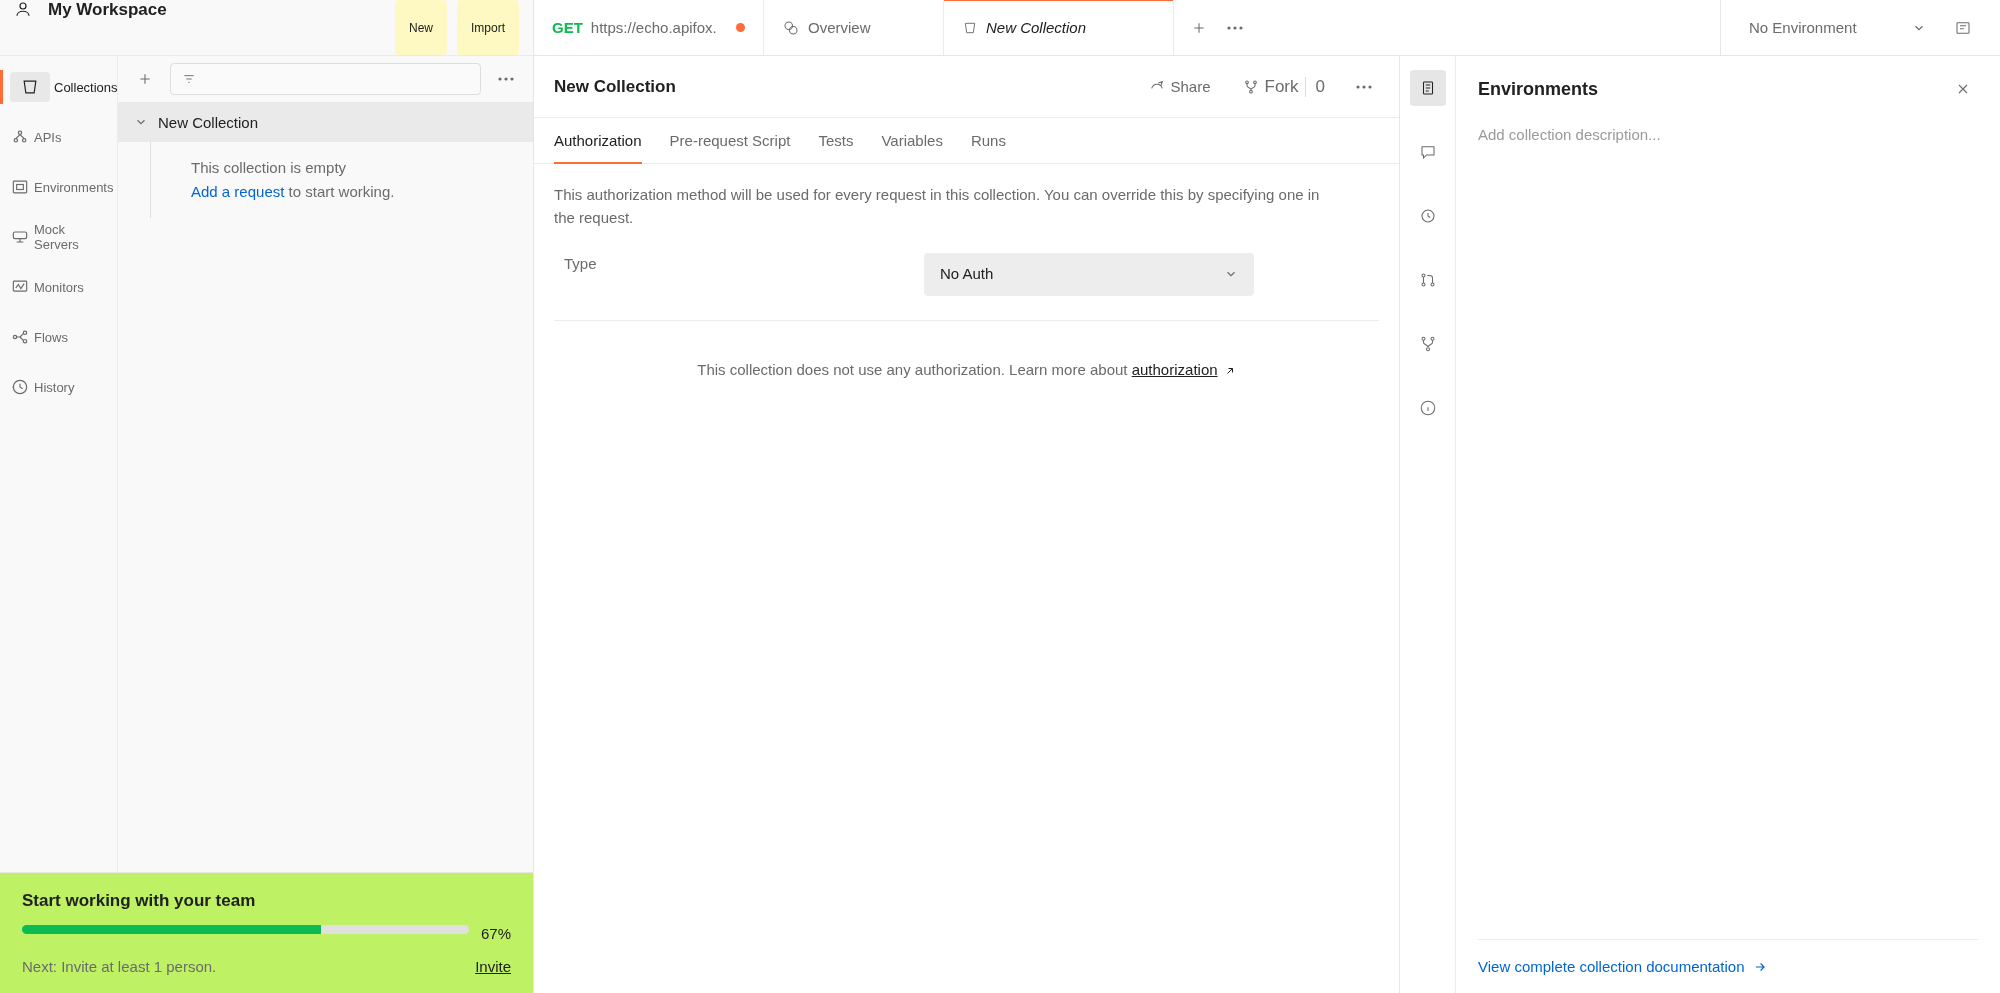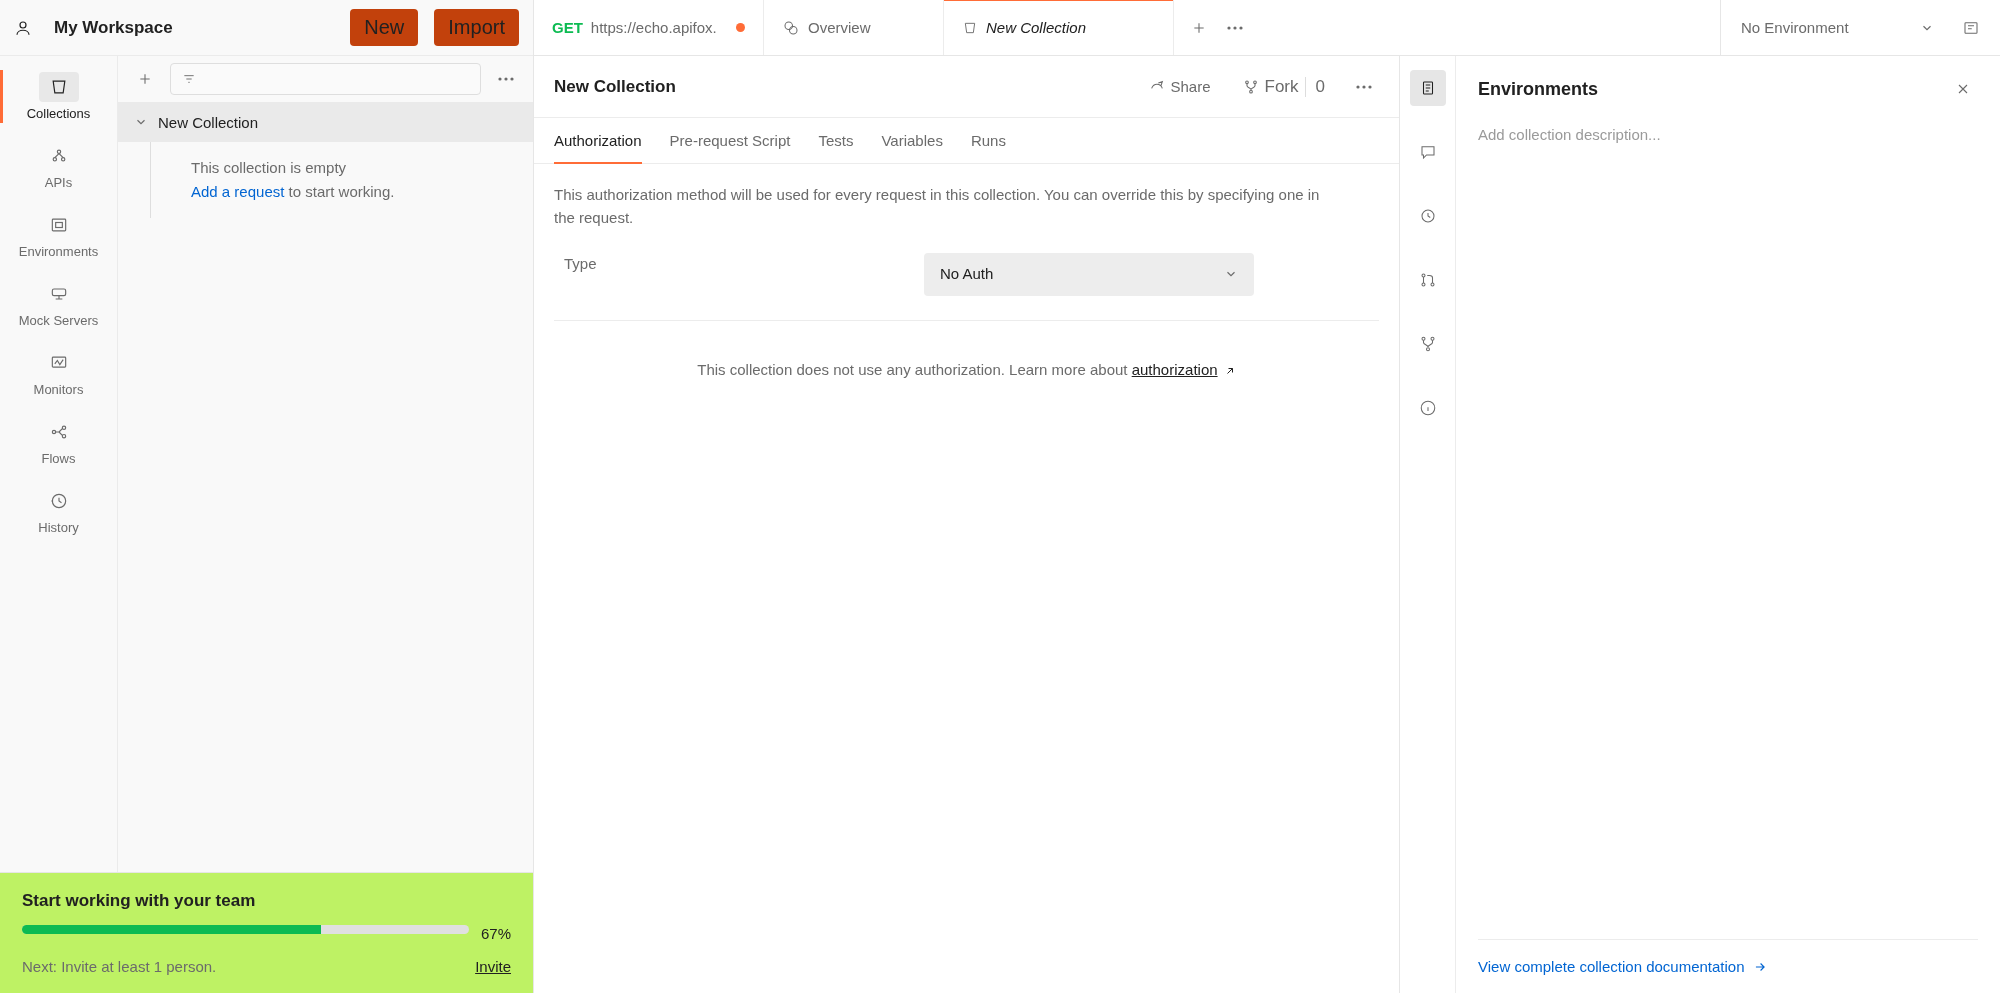--- a/index.html
+++ b/index.html
@@ -1,24 +1,24 @@
 <!DOCTYPE html>
 <html><head>
 <meta charset="utf-8">
 <style>
 * { box-sizing: border-box; margin: 0; padding: 0; }
 body { font-family: -apple-system, BlinkMacSystemFont, "Segoe UI", sans-serif; font-size: 13px; color: #212121; background: #fff; overflow: hidden; height: 993px; width: 2000px; }
 .app { display: flex; height: 100%; }
 .left { width: 534px; display: flex; flex-direction: column; background: #f9f9f9; border-right: 1px solid #e6e6e6; }
-.left-header { height: 56px; display: flex; align-items: center; padding: 0 14px; gap: 16px; border-bottom: 1px solid #ebebeb; }
+.left-header { height: 56px; display: flex; padding: 0 14px; gap: 10px; border-bottom: 1px solid #ebebeb; }
 .ws-title { font-weight: 600; font-size: 17px; margin-left: 6px; flex: 1; }
-.btn { background: #c2410c; border: none; border-radius: 4px; padding: 7px 14px; font-size: 20px; cursor: pointer; color: #212121; }
+.btn { background: #fef9c3; border: none; border-radius: 4px; padding: 7px 14px; font-size: 12px; cursor: pointer; color: #212121; }
 .left-body { flex: 1; display: flex; overflow: hidden; }
 .nav-rail { width: 118px; border-right: 1px solid #ebebeb; display: flex; flex-direction: column; padding-top: 6px; }
-.nav-item { display: flex; flex-direction: column; align-items: center; gap: 4px; padding: 10px 4px; font-size: 13px; color: #6b6b6b; cursor: pointer; position: relative; }
+.nav-item { display: flex; flex-direction: row; align-items: center; gap: 4px; padding: 10px 10px; font-size: 13px; color: #6b6b6b; cursor: pointer; position: relative; }
 .nav-item.active { color: #212121; }
 .nav-item.active::before { content: ""; position: absolute; left: 0; top: 8px; bottom: 8px; width: 3px; background: #ff6c37; }
 .nav-icon-wrap { height: 30px; display: flex; align-items: center; justify-content: center; }
 .nav-item.active .nav-icon-wrap { background: #e8e8e8; border-radius: 4px; padding: 4px 10px; }
 .nav-icon { width: 20px; height: 20px; display: block; }
 .coll-panel { flex: 1; display: flex; flex-direction: column; }
 .coll-tools { height: 46px; display: flex; align-items: center; gap: 10px; padding: 0 12px; }
 .icon-btn { width: 30px; height: 30px; display: flex; align-items: center; justify-content: center; border: none; background: none; cursor: pointer; color: #6b6b6b; border-radius: 3px; }
 .filter-box { flex: 1; height: 32px; border: 1px solid #dedede; border-radius: 4px; display: flex; align-items: center; padding: 0 10px; background: #fafafa; color: #6b6b6b; }
 .coll-row { display: flex; align-items: center; height: 40px; padding-left: 16px; gap: 10px; background: #eaeaea; cursor: pointer; }
@@ -34,21 +34,21 @@
 
 .right { flex: 1; display: flex; flex-direction: column; }
 .tabs-bar { height: 56px; border-bottom: 1px solid #e6e6e6; display: flex; align-items: stretch; }
 .tab { display: flex; align-items: center; gap: 8px; padding: 0 18px; border-right: 1px solid #ececec; font-size: 15px; color: #6b6b6b; cursor: pointer; position: relative; min-width: 180px; }
 .tab.active { color: #212121; }
 .tab.active::before { content: ""; position: absolute; top: -1px; left: 0; right: 0; height: 2px; background: #ff6c37; }
 .tab.italic { font-style: italic; }
 .tab .get { color: #0cbb52; font-weight: 600; font-style: normal; }
 .dot { width: 9px; height: 9px; background: #ff6c37; border-radius: 50%; margin-left: auto; }
 .tab-tools { display: flex; align-items: center; gap: 6px; padding: 0 10px; }
-.env-box { margin-left: auto; border-left: 1px solid #e6e6e6; display: flex; align-items: center; padding: 0 20px; gap: 10px; color: #6b6b6b; font-size: 15px; cursor: pointer; min-width: 280px; }
+.env-box { margin-left: auto; border-left: 1px solid #e6e6e6; display: flex; align-items: center; padding: 0 28px; gap: 10px; color: #6b6b6b; font-size: 15px; cursor: pointer; min-width: 280px; }
 
 .main-split { flex: 1; display: flex; overflow: hidden; }
 .collection-view { flex: 1; display: flex; flex-direction: column; border-right: 1px solid #e6e6e6; }
 .cv-header { height: 62px; display: flex; align-items: center; padding: 0 20px; gap: 16px; border-bottom: 1px solid #ececec; }
 .cv-title { font-size: 17px; font-weight: 600; flex: 1; }
 .share-btn { display: flex; align-items: center; gap: 6px; color: #6b6b6b; font-size: 15px; cursor: pointer; padding: 6px 8px; }
 .fork-btn { display: flex; align-items: center; gap: 6px; color: #6b6b6b; font-size: 17px; cursor: pointer; padding: 6px 8px; }
 .fork-count { border-left: 1px solid #ddd; padding-left: 10px; }
 .cv-tabs { display: flex; gap: 28px; padding: 0 20px; border-bottom: 1px solid #ececec; }
 .cv-tab { padding: 14px 0; color: #6b6b6b; cursor: pointer; font-size: 15px; position: relative; }

